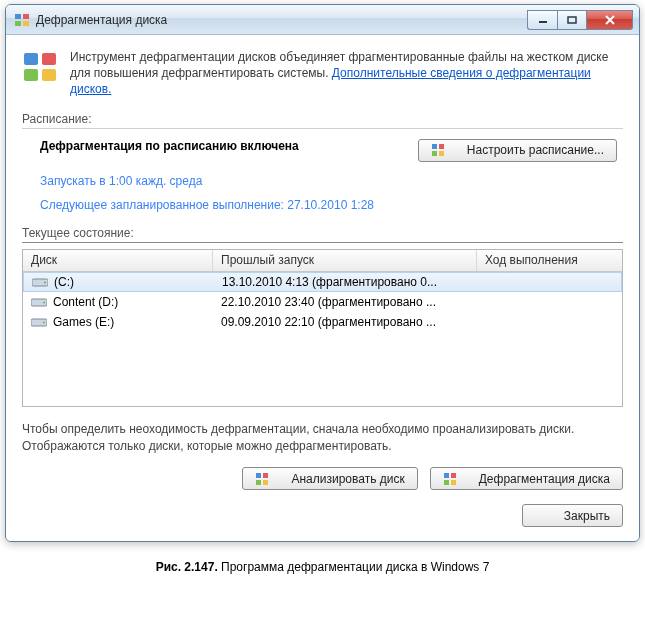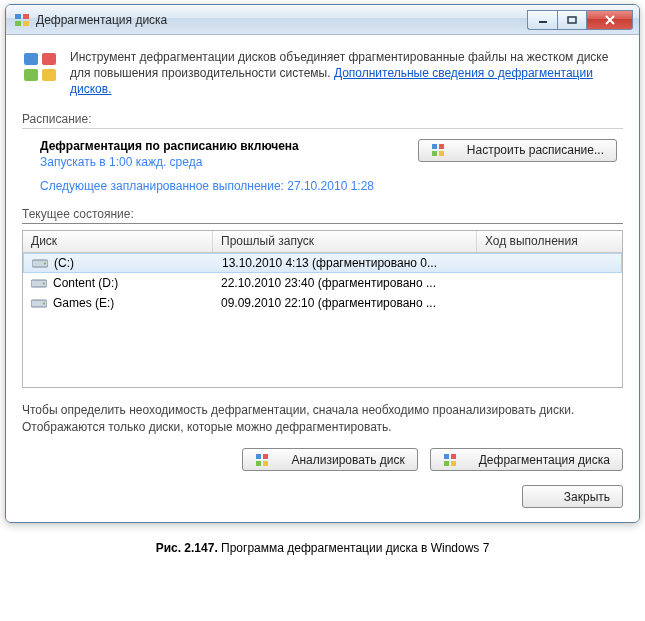--- a/index.html
+++ b/index.html
@@ -80,21 +80,21 @@
   }
   .sched-row {
     display: flex;
     align-items: flex-start;
     gap: 10px;
     margin: 10px 6px 4px 18px;
   }
   .sched-col { flex: 1; }
   .sched-title {
     font-weight: bold;
-    margin-bottom: 2px;
+    margin-bottom: 21px;
   }
   .sched-line { color: #3b82f6; margin-bottom: 10px; }
   .btn {
     display: inline-flex;
     align-items: center;
     gap: 22px;
     height: 23px;
     padding: 0 12px;
     border: 1px solid #8a8a8a;
     border-radius: 3px;
@@ -204,21 +204,21 @@
     <div class="intro">
       <span class="big-icon">
         <svg viewBox="0 0 36 36">
           <rect x="2" y="4" width="14" height="12" rx="2" fill="#4a90d9"></rect>
           <rect x="20" y="4" width="14" height="12" rx="2" fill="#e45a5a"></rect>
           <rect x="2" y="20" width="14" height="12" rx="2" fill="#7cc04f"></rect>
           <rect x="20" y="20" width="14" height="12" rx="2" fill="#f0c040"></rect>
         </svg>
       </span>
       <div class="text">
-        <span>Инструмент дефрагментации дисков объединяет фрагментированные файлы на жестком диске для повышения производительности системы. </span><a>Дополнительные сведения о дефрагментации дисков.</a>
+        <span>Инструмент дефрагментации дисков объединяет фрагментированные файлы на жестком диске для повышения дефрагментировать системы. </span><a>Дополнительные сведения о дефрагментации дисков.</a>
       </div>
     </div>
 
     <div class="section-label">Расписание:</div>
 
     <div class="sched-row">
       <div class="sched-col">
         <div class="sched-title">Дефрагментация по расписанию включена</div>
         <div class="sched-line">Запускать в 1:00 кажд. среда</div>
         <div class="sched-line">Следующее запланированное выполнение: 27.10.2010 1:28</div>

